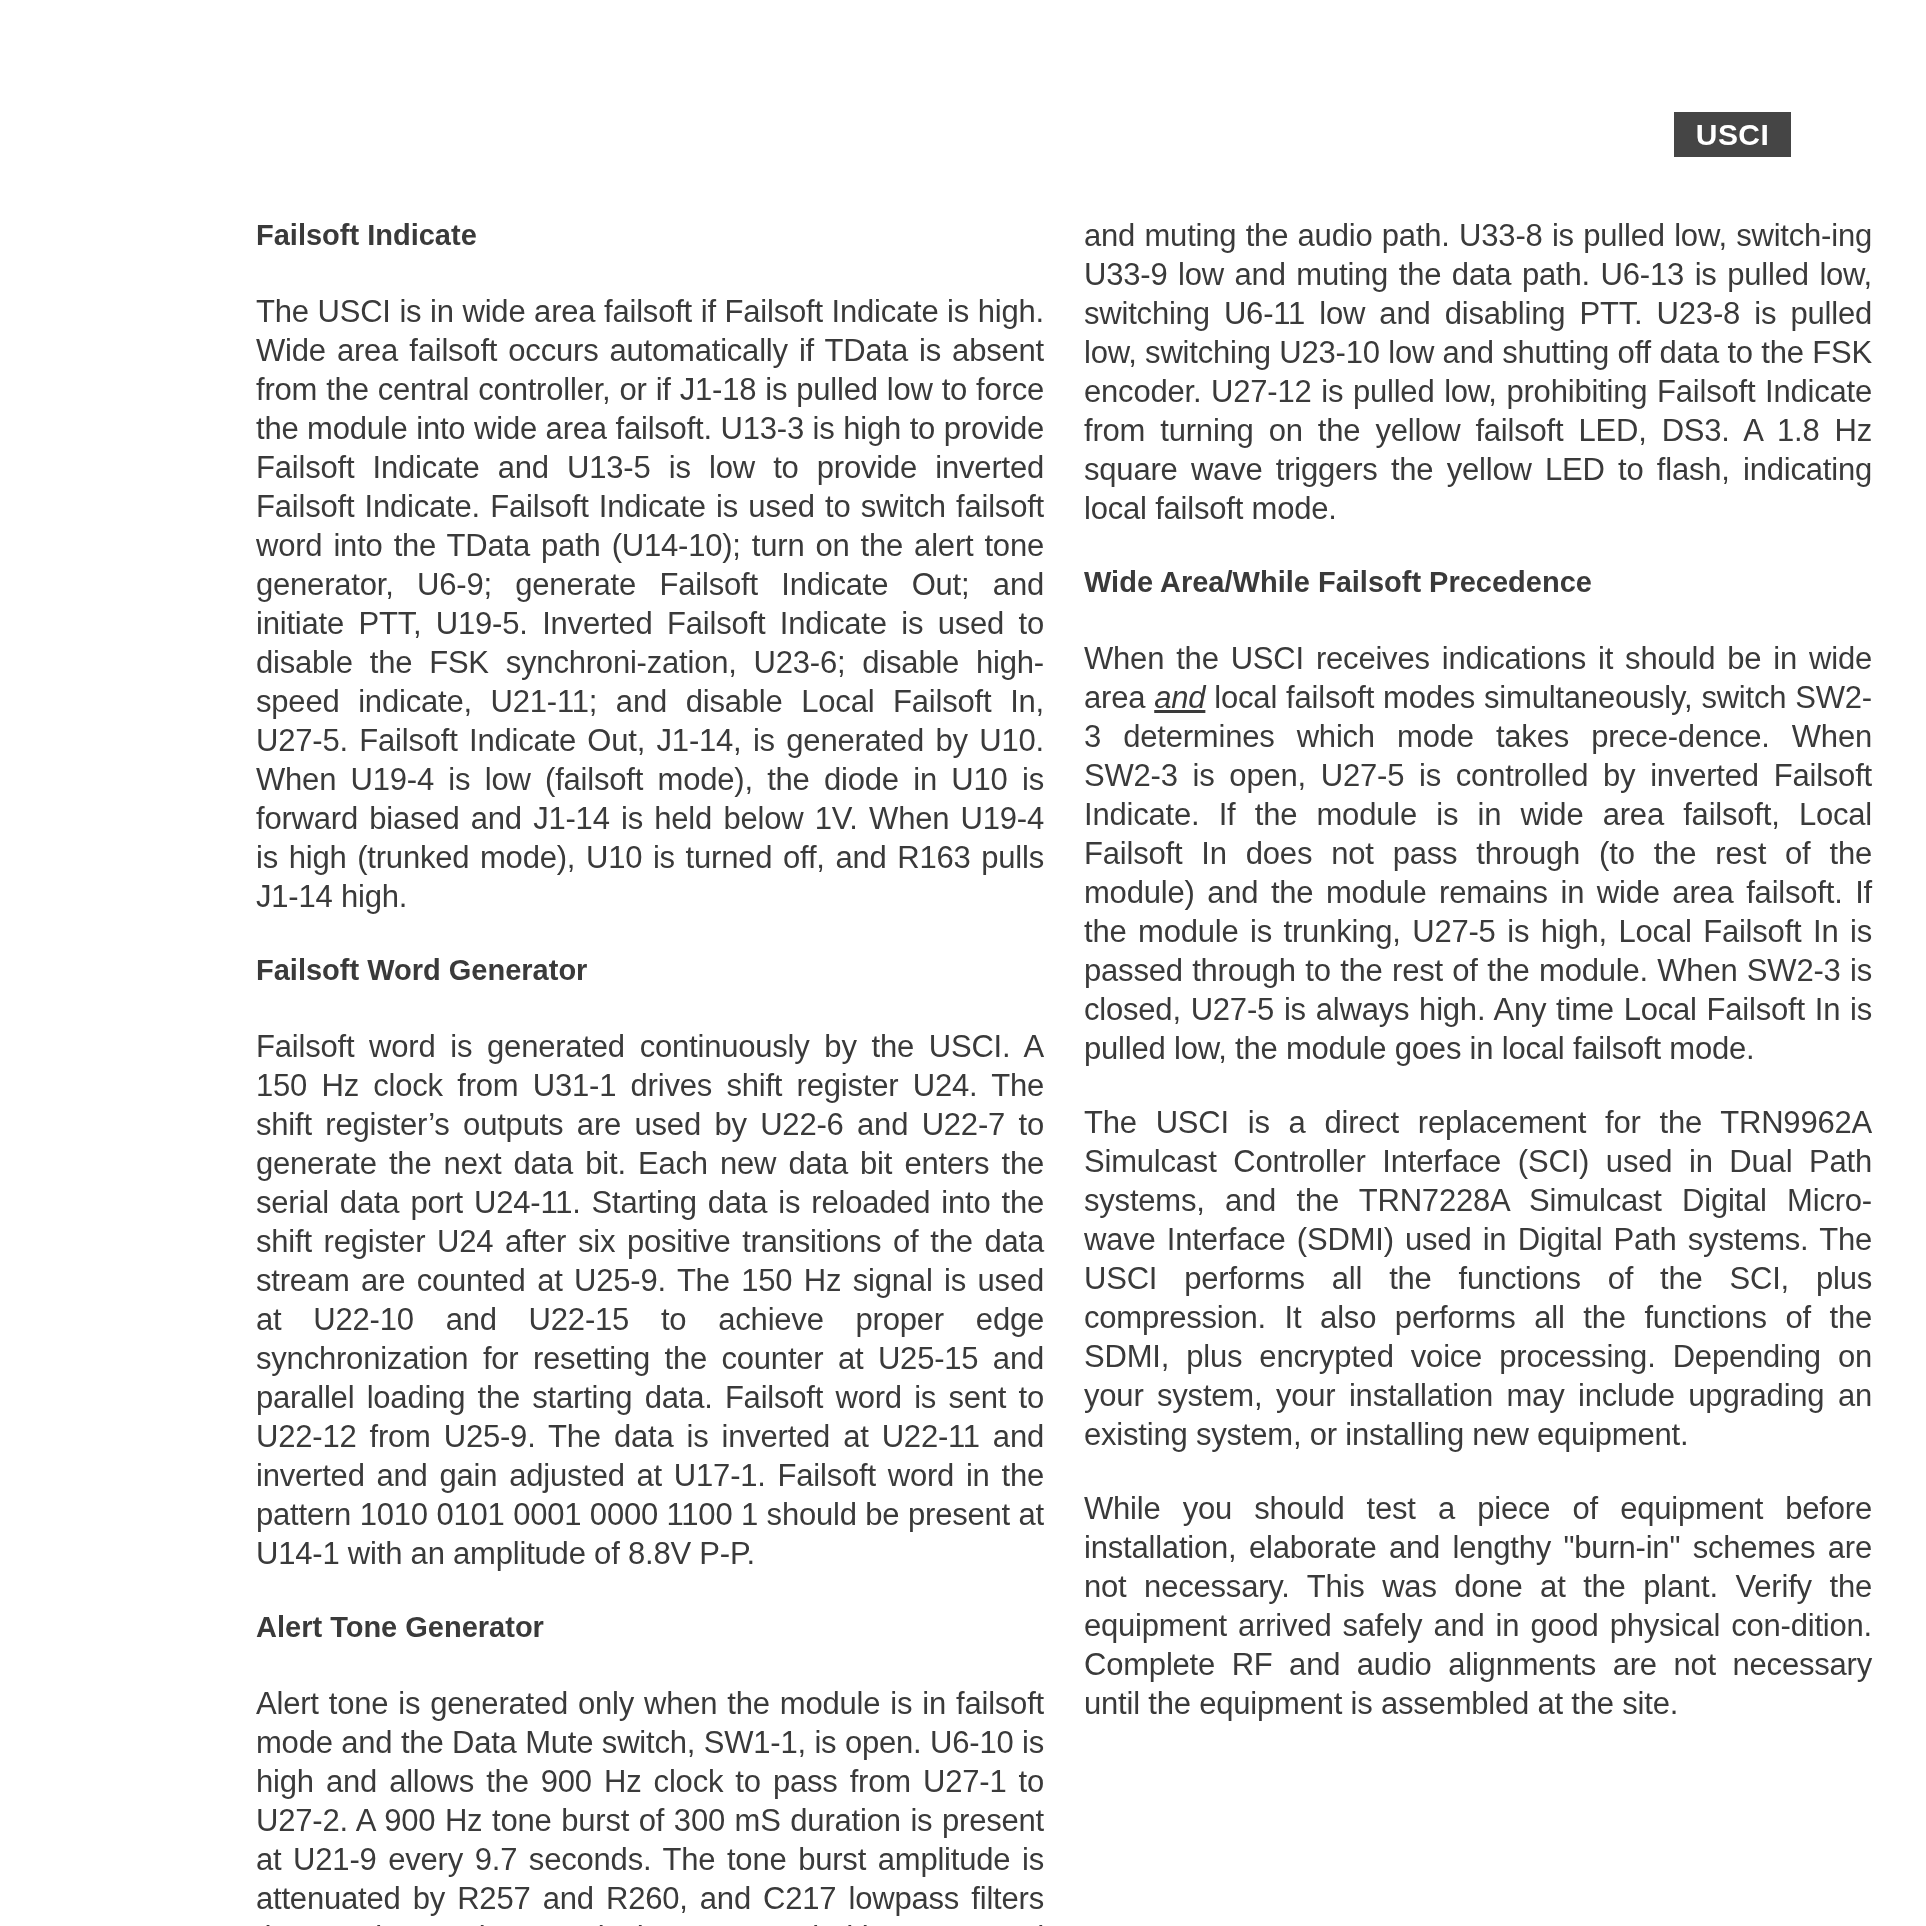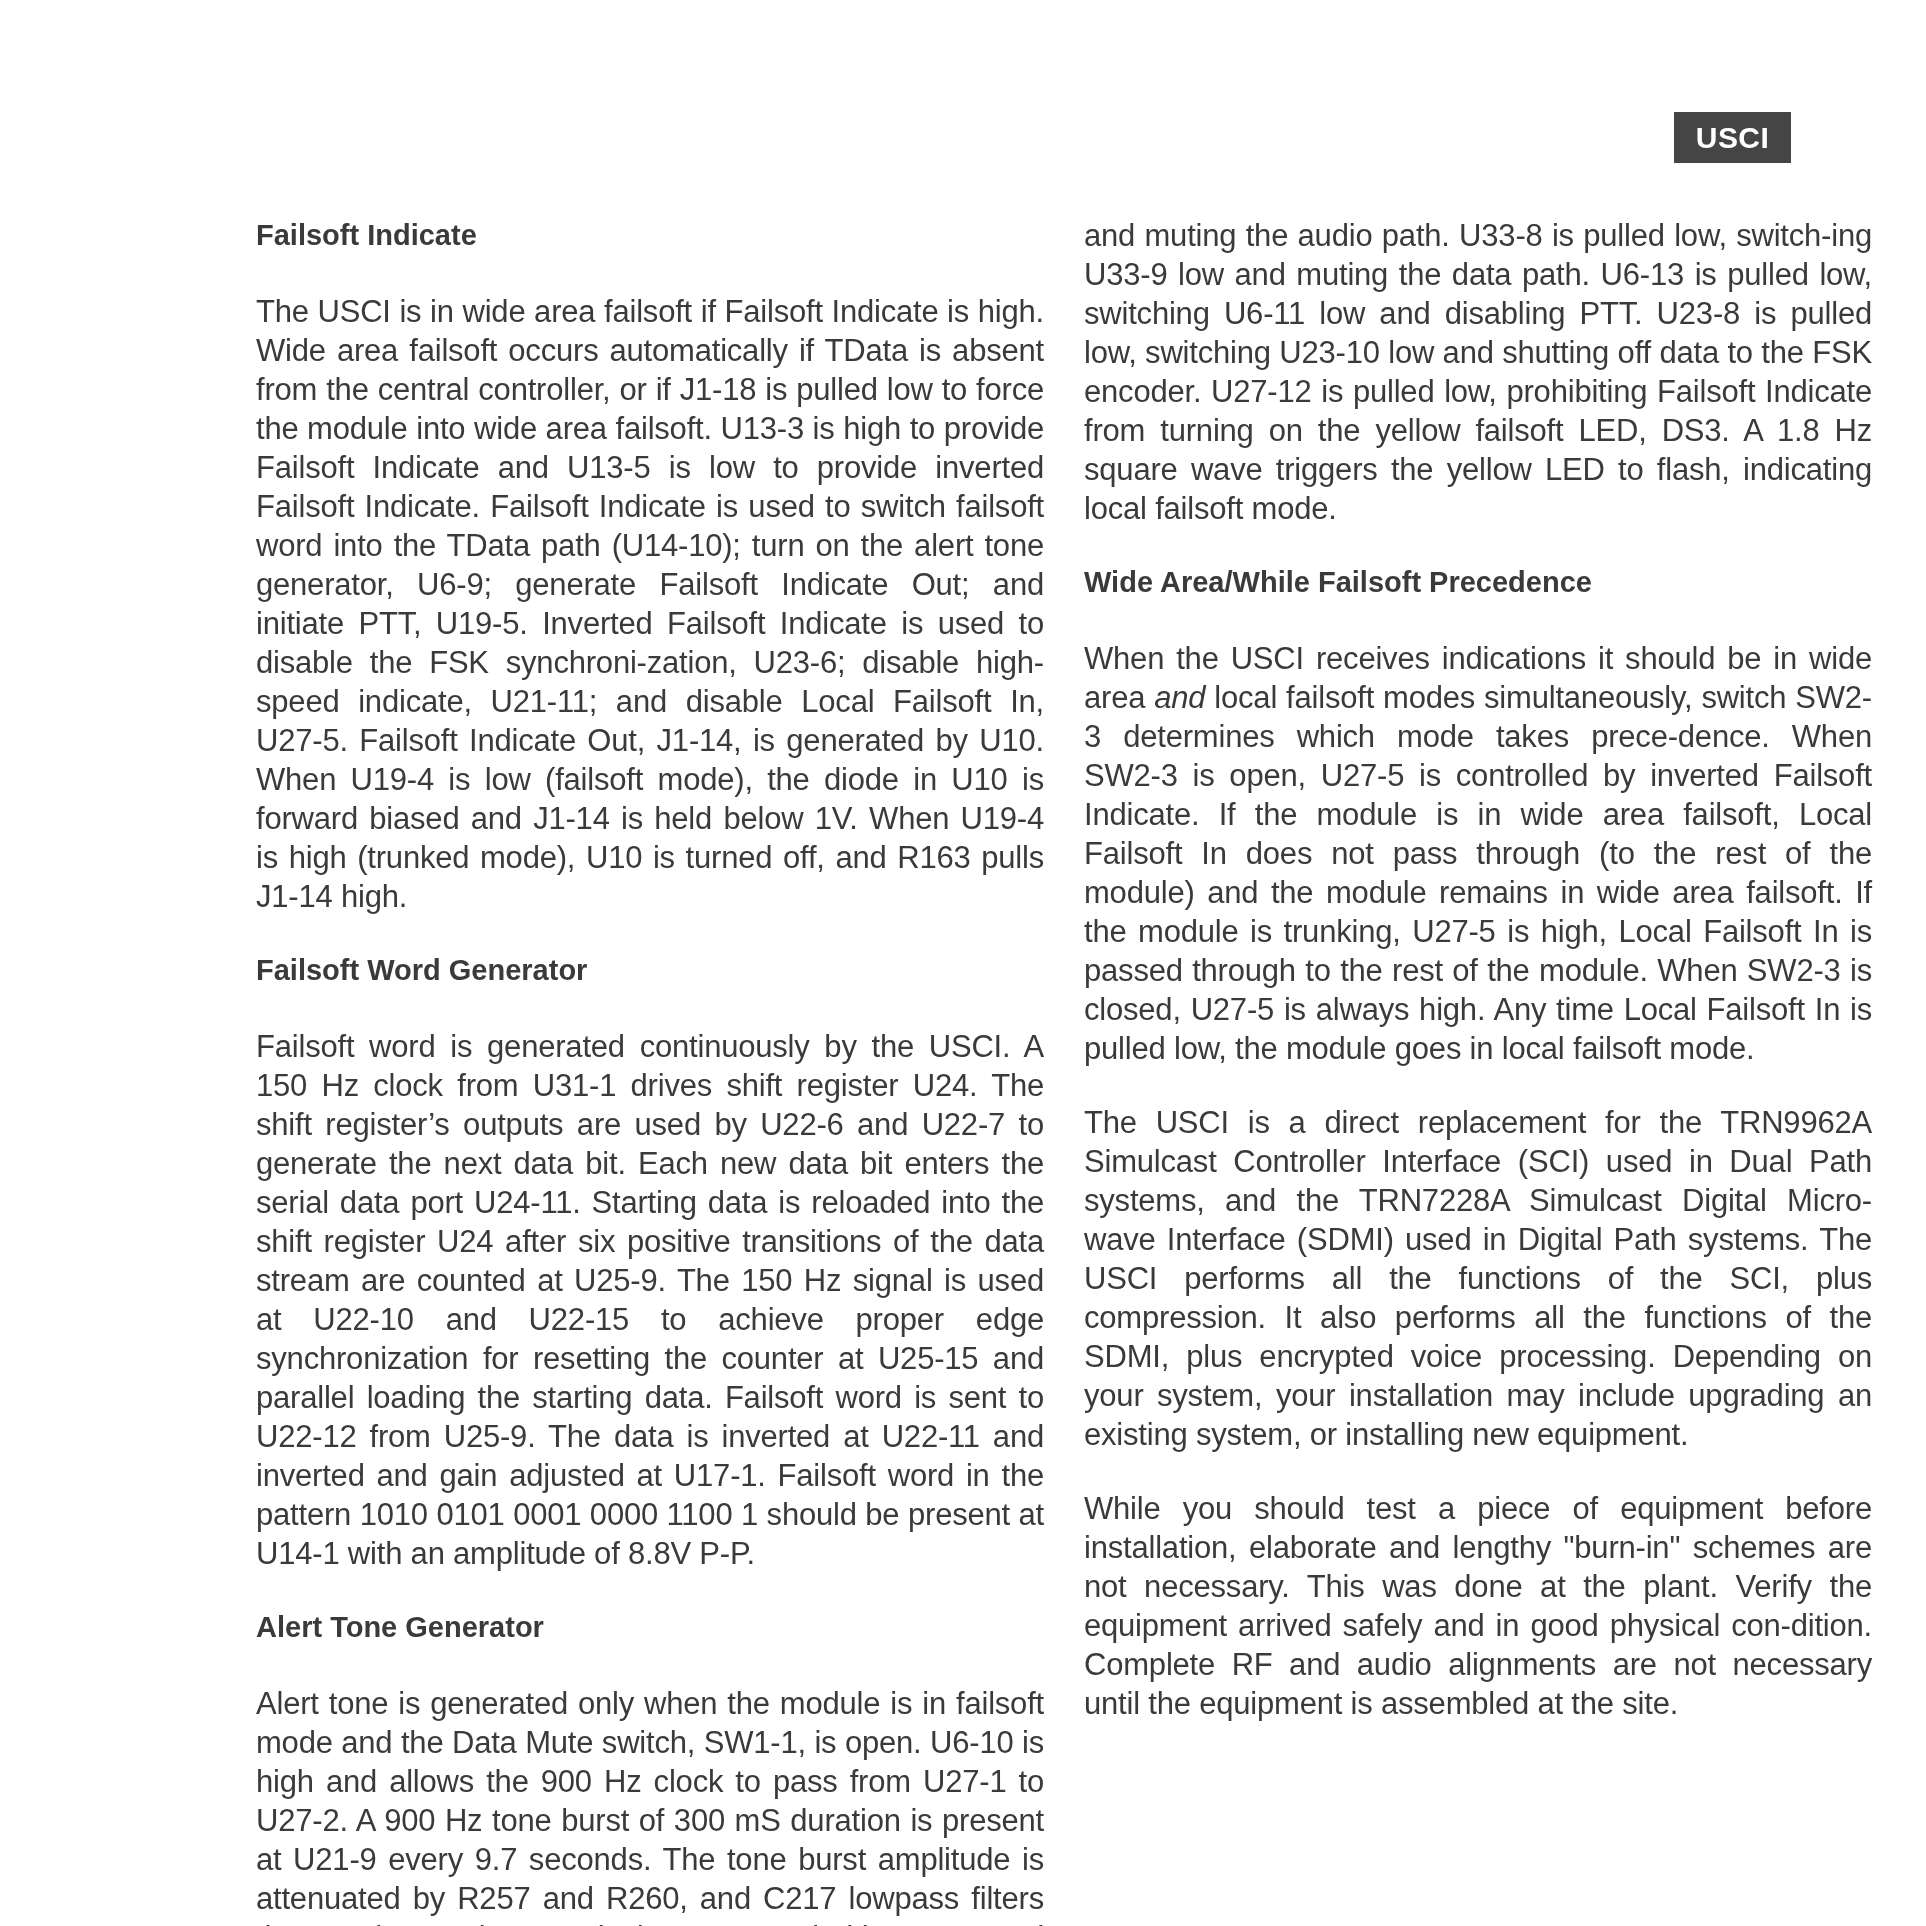--- a/index.html
+++ b/index.html
@@ -1,36 +1,36 @@
 <!DOCTYPE html>
 <html style="font-size:6.2px"><head>
 <meta charset="utf-8">
 <style>
   html, body { margin: 0; padding: 0; background: #ffffff; }
   body {
     width: 1938px; height: 2553px; position: relative; overflow: hidden;
     font-family: "Liberation Sans", sans-serif; color: #333333;
   }
   .tab {
-    position: absolute; left: 1674px; top: 112px; width: 117px; height: 51px;
+    position: absolute; left: 1674px; top: 112px; width: 117px; height: 45px;
     background: #454545; color: #ffffff; font-weight: bold; font-size: 30px;
     display: flex; align-items: center; justify-content: center; letter-spacing: 0.4px;
   }
   .col { position: absolute; top: 216px; width: 788px; }
   .col.left { left: 256px; }
   .col.right { left: 1084px; }
   .h3 { font-weight: bold; font-size: 29px; line-height: 39px; margin: 0 0 37px 0; color: #3a3a3a; }
   .p {
     font-size: 31px; line-height: 39px; margin: 0 0 35px 0; text-align: justify;
     hyphens: manual; color: #3a3a3a; letter-spacing: -0.2px;
   }
   .h1 { font-weight: bold; font-size: 55px; line-height: 65px; margin: 34px 0 39px 0; color: #3a3a3a; }
   .h2 { font-weight: bold; font-size: 42px; line-height: 50px; margin: 0 0 35px 0; color: #3a3a3a; }
   .h2b { font-weight: bold; font-size: 37px; line-height: 46px; margin: 0 0 34px 0; color: #3a3a3a; }
-  em { font-style: italic; }
+  em { font-style: italic; text-decoration: underline; }
 </style>
 </head>
 <body>
 
 <div class="tab">
   <span>USCI</span>
 </div>
 
 <div class="col left">
   <div class="h3">Failsoft Indicate</div>

